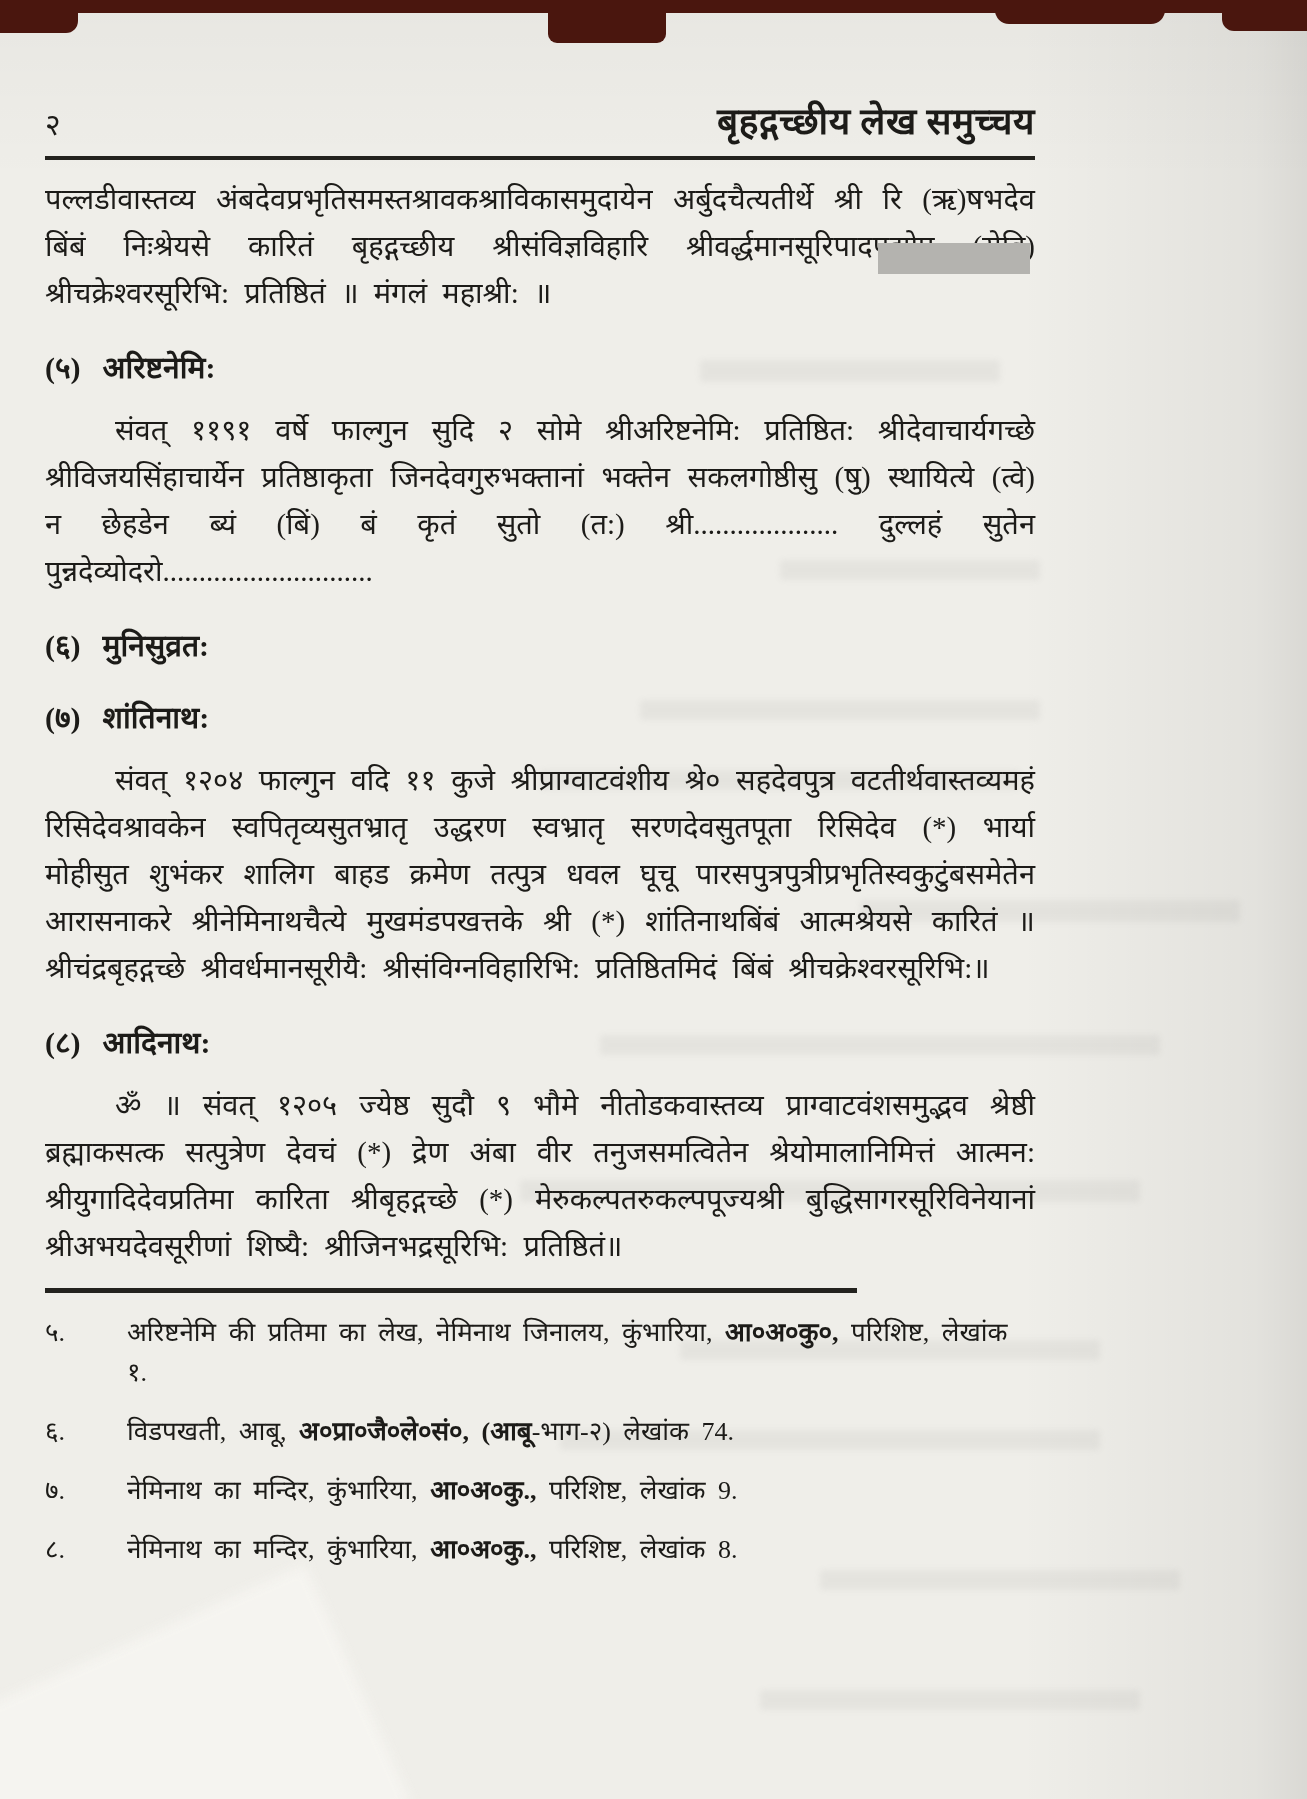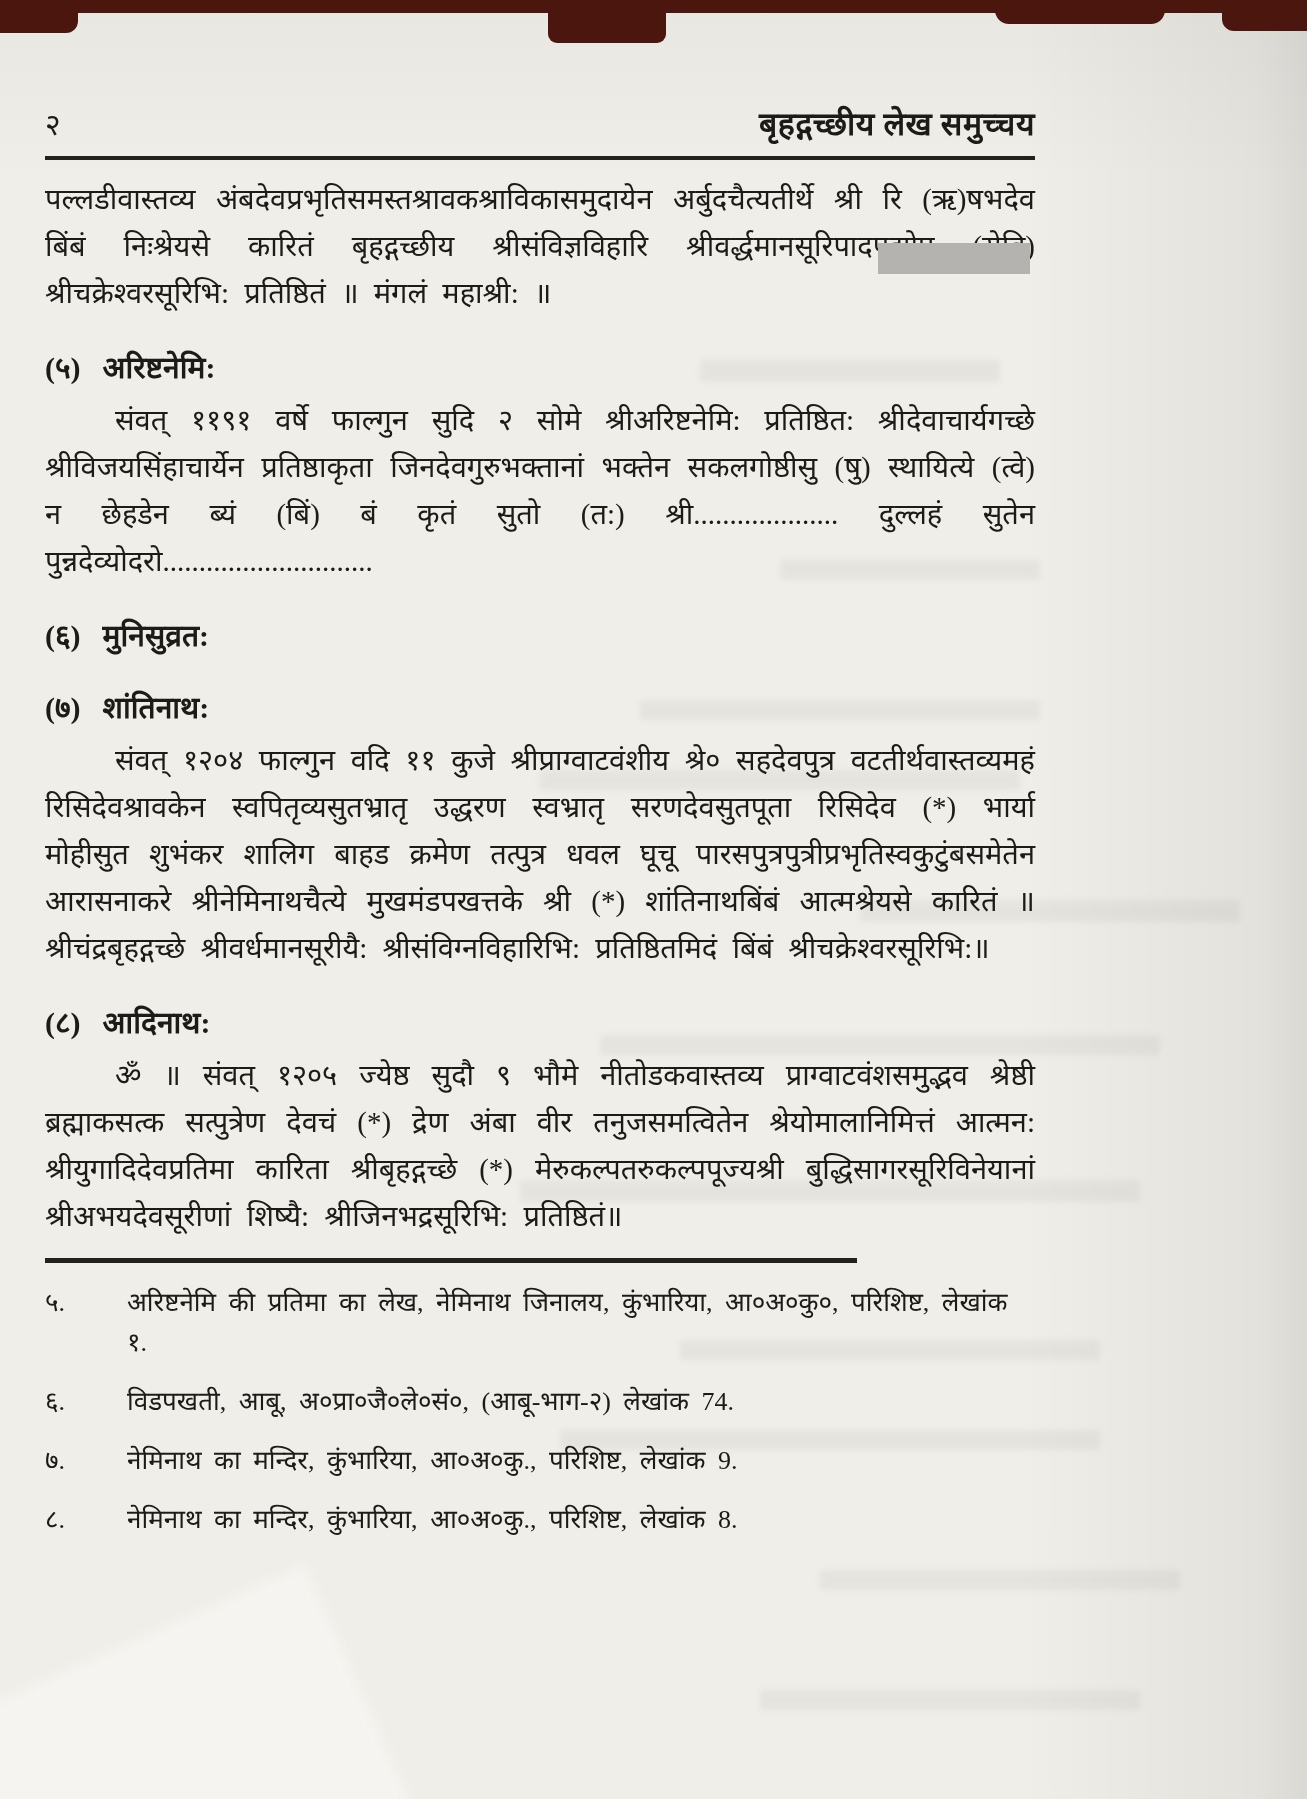--- a/index.html
+++ b/index.html
@@ -29,40 +29,40 @@
   .tab-c{left:995px;width:170px;height:24px;border-radius:0 0 14px 14px;}
   .tab-d{left:1222px;width:85px;height:31px;border-radius:0 0 0 12px;}
 
   .content{position:relative;z-index:5;padding:0 272px 0 45px;box-sizing:border-box;width:100%;}
 
   .header-row{
     display:flex;justify-content:space-between;align-items:flex-end;
     margin:96px 0 16px 0;height:44px;
   }
   .page-number{font-size:30px;line-height:1;}
-  .header-title{font-weight:700;font-size:32px;line-height:1;letter-spacing:.5px;}
+  .header-title{font-weight:700;font-size:37px;line-height:1;letter-spacing:.5px;}
   .header-rule{border:none;border-top:4px solid #23221e;margin:0 0 0 0;width:100%;}
 
   .body-par{
     font-size:29px;line-height:47px;text-align:justify;word-spacing:8px;
     margin:16px 0 0 0;
   }
   .indent{text-indent:70px;}
   .section-head{
     margin:30px 0 0 0;font-weight:700;font-size:30px;line-height:42px;
     display:flex;gap:22px;
   }
-  .section-body{margin-top:8px;}
+  .section-body{margin-top:18px;}
 
   .foot-rule{border:none;border-top:5px solid #23221e;width:812px;margin:18px 0 0 0;}
   .footnotes{margin-top:20px;}
   .fn{display:flex;font-size:26px;line-height:40px;margin-bottom:19px;word-spacing:6px;}
   .fn-num{width:82px;flex:0 0 82px;}
   .fn-text{flex:1;}
-  .fn-text b{font-weight:400;}
+  .fn-text b{font-weight:700;}
 
   
   .ghost{position:absolute;z-index:1;background:#8b8a86;opacity:.10;filter:blur(3px);border-radius:4px;}
   .grey-box{position:absolute;left:878px;top:243px;width:152px;height:31px;background:#b4b3af;z-index:6;filter:blur(.6px);}
 </style>
 </head>
 <body>
 
 <div class="band"></div>
 <div class="band-tab tab-a"></div>

